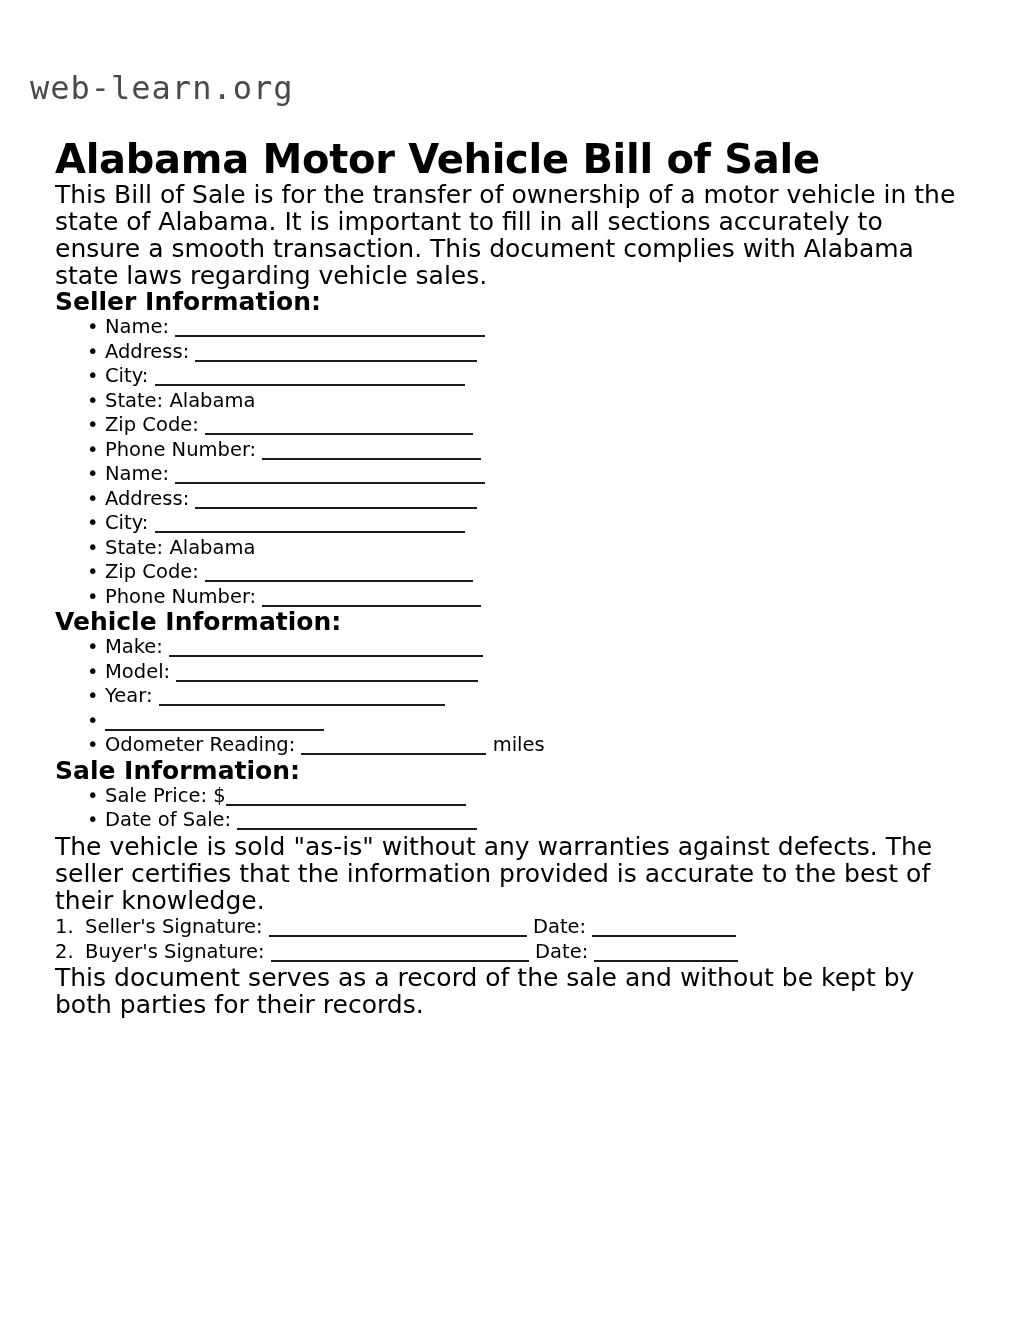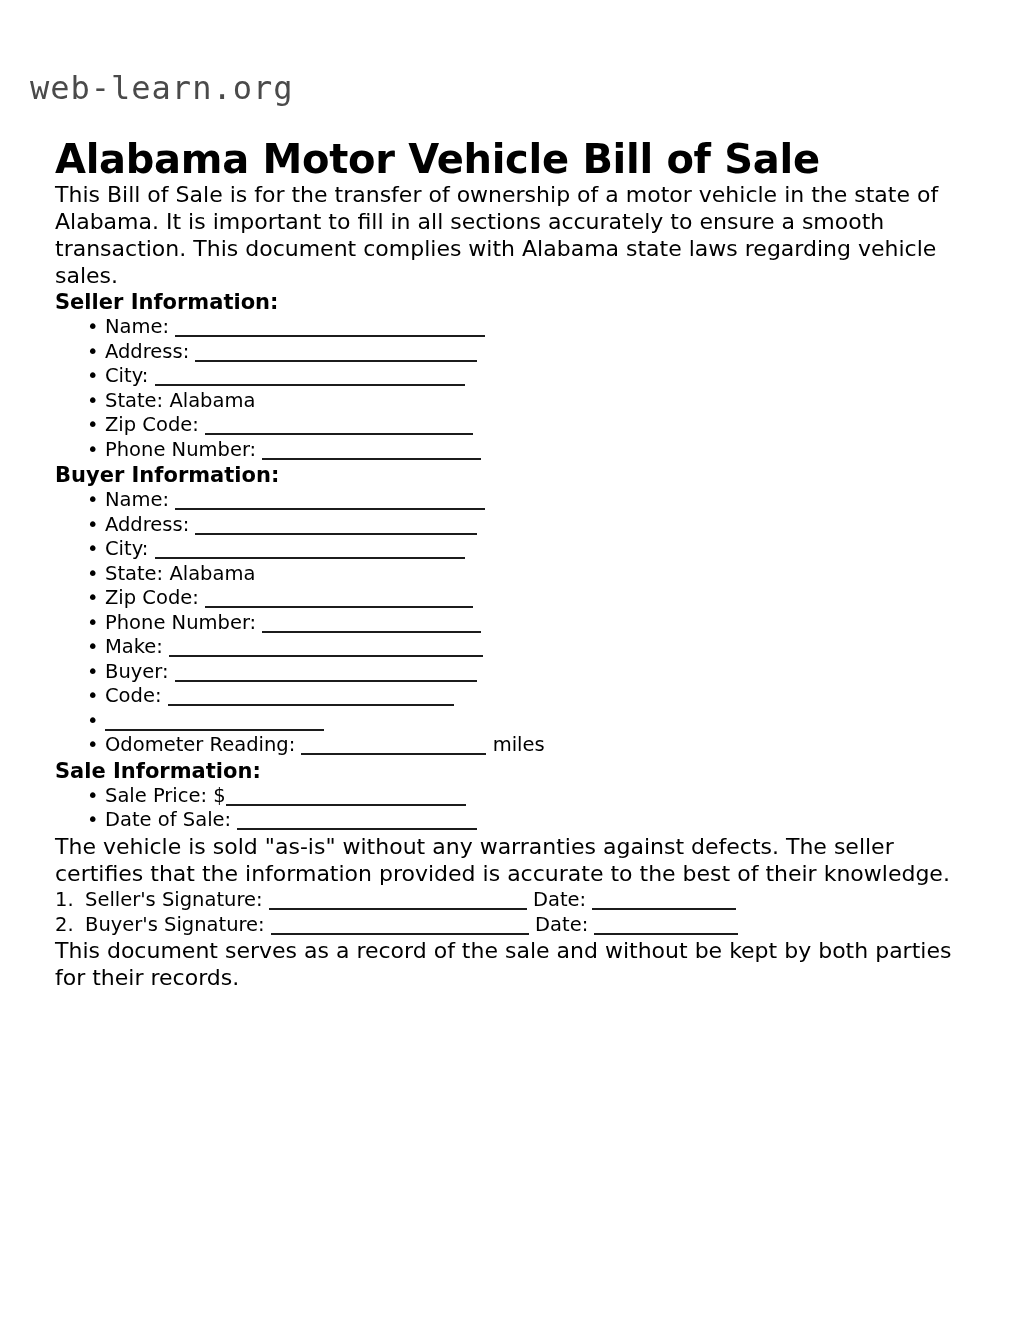--- a/index.html
+++ b/index.html
@@ -46,26 +46,26 @@
     color: #000;
   }
   .content {
     position: absolute;
     left: 55px;
     top: 142px;
     width: 920px;
   }
   p.para {
     margin: 0 0 0 0;
-    font-size: 22px;
+    font-size: 25px;
     line-height: 27px;
     color: #000;
   }
   h2.section {
-    font-size: 21px;
+    font-size: 25px;
     font-weight: 700;
     margin: 0;
     line-height: 26px;
     color: #000;
   }
   .gap-sec-before { margin-top: 30px; }
   .gap-list-before { margin-top: 16px; }
   .gap-para-before { margin-top: 26px; }
 
   ul.fields {
@@ -133,34 +133,34 @@
     <h2 class="section gap-sec-before">Seller Information:</h2>
     <ul class="fields gap-list-before">
         <li><span class="bullet">•</span><span class="lbl">Name: </span><span class="blank" style="width: 310px;"></span></li>
         <li><span class="bullet">•</span><span class="lbl">Address: </span><span class="blank" style="width: 282px;"></span></li>
         <li><span class="bullet">•</span><span class="lbl">City: </span><span class="blank" style="width: 310px;"></span></li>
         <li><span class="bullet">•</span><span class="lbl">State: Alabama</span></li>
         <li><span class="bullet">•</span><span class="lbl">Zip Code: </span><span class="blank" style="width: 268px;"></span></li>
         <li><span class="bullet">•</span><span class="lbl">Phone Number: </span><span class="blank" style="width: 219px;"></span></li>
       </ul>
 
-    <h2 class="section gap-sec-before">Buyer Information:</h2>
     <ul class="fields gap-list-before">
         <li><span class="bullet">•</span><span class="lbl">Name: </span><span class="blank" style="width: 310px;"></span></li>
         <li><span class="bullet">•</span><span class="lbl">Address: </span><span class="blank" style="width: 282px;"></span></li>
         <li><span class="bullet">•</span><span class="lbl">City: </span><span class="blank" style="width: 310px;"></span></li>
         <li><span class="bullet">•</span><span class="lbl">State: Alabama</span></li>
         <li><span class="bullet">•</span><span class="lbl">Zip Code: </span><span class="blank" style="width: 268px;"></span></li>
         <li><span class="bullet">•</span><span class="lbl">Phone Number: </span><span class="blank" style="width: 219px;"></span></li>
       </ul>
 
+    <h2 class="section gap-sec-before">Vehicle Information:</h2>
     <ul class="fields gap-list-before">
         <li><span class="bullet">•</span><span class="lbl">Make: </span><span class="blank" style="width: 314px;"></span></li>
-        <li><span class="bullet">•</span><span class="lbl">Buyer: </span><span class="blank" style="width: 302px;"></span></li>
-        <li><span class="bullet">•</span><span class="lbl">Code: </span><span class="blank" style="width: 286px;"></span></li>
+        <li><span class="bullet">•</span><span class="lbl">Model: </span><span class="blank" style="width: 302px;"></span></li>
+        <li><span class="bullet">•</span><span class="lbl">Year: </span><span class="blank" style="width: 286px;"></span></li>
         <li><span class="bullet">•</span><span class="blank" style="width: 219px;"></span></li>
         <li><span class="bullet">•</span><span class="lbl">Odometer Reading: </span><span class="blank" style="width: 185px;"></span><span class="suffix"> miles</span></li>
       </ul>
 
     <h2 class="section gap-sec-before">Sale Information:</h2>
     <ul class="fields gap-list-before">
         <li><span class="bullet">•</span><span class="lbl">Sale Price: $</span><span class="blank" style="width: 240px;"></span></li>
         <li><span class="bullet">•</span><span class="lbl">Date of Sale: </span><span class="blank" style="width: 240px;"></span></li>
       </ul>
 

